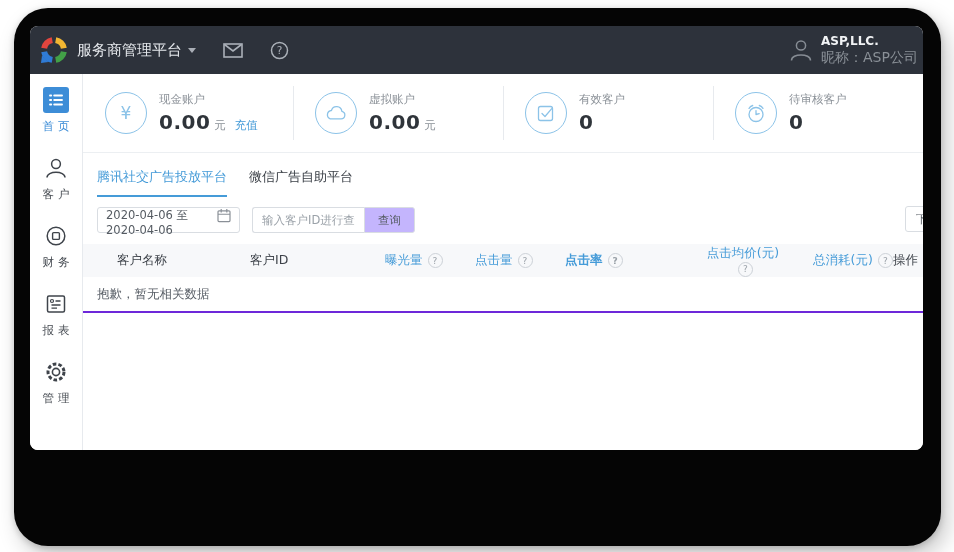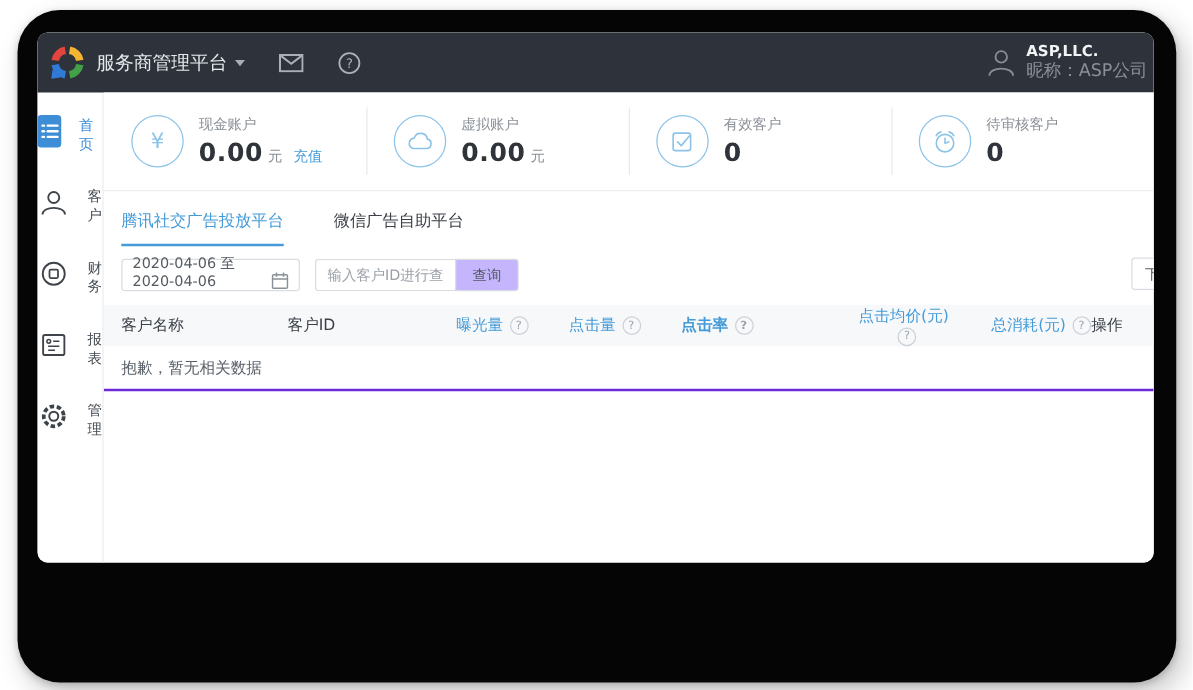--- a/index.html
+++ b/index.html
@@ -26,57 +26,57 @@
   .header-icons{display:flex;align-items:center;gap:27px;margin-left:27px;}
   .hicon{cursor:pointer;display:flex;align-items:center;}
   .user-block{position:absolute;left:758px;top:0;height:48px;display:flex;align-items:center;cursor:pointer;white-space:nowrap;}
   .user-text{margin-left:7px;line-height:1.25;}
   .user-name{font-size:12px;font-weight:bold;color:#f1f3f5;}
   .user-nick{font-size:14px;color:#8a9097;}
   .user-id{margin-left:17px;font-size:11px;color:#8a9097;font-weight:bold;}
   
   .app-body{display:flex;height:439px;}
   .sidebar{width:52px;border-right:1px solid #e7eaee;padding-top:13px;display:flex;flex-direction:column;align-items:center;background:#fff;flex:0 0 auto;box-sizing:content-box;}
-  .side-item{display:flex;flex-direction:row;align-items:center;margin-bottom:21px;cursor:pointer;gap:14px;}
+  .side-item{display:flex;flex-direction:column;align-items:center;margin-bottom:21px;cursor:pointer;}
   .icon-box{width:26px;height:26px;display:flex;align-items:center;justify-content:center;border-radius:3px;}
   .side-item.active .icon-box{background:#3d8dd7;}
   .side-label{margin-top:6px;font-size:11.5px;color:#454a51;letter-spacing:4px;margin-right:-4px;}
   .side-item.active .side-label{color:#3d8dd7;}
   .main{flex:1;position:relative;overflow:hidden;background:#fff;}
   
   .stats-row{height:78px;display:flex;border-bottom:1px solid #eceff2;}
   .stat-card{flex:1;display:flex;align-items:center;padding-left:22px;position:relative;min-width:0;}
   .stat-card + .stat-card::before{content:"";position:absolute;left:0;top:12px;bottom:12px;width:1px;background:#e7eaee;}
   .stat-icon{width:40px;height:40px;border:1px solid #8cc3e8;border-radius:50%;display:flex;align-items:center;justify-content:center;color:#8cc3e8;flex:0 0 auto;}
   .yuan-glyph{font-size:17px;line-height:1;color:#8cc3e8;}
   .stat-text{margin-left:12px;}
   .stat-label{font-size:11.5px;color:#8a9097;margin-bottom:3px;}
   .stat-value-row{display:flex;align-items:baseline;}
   .stat-value{font-size:20px;font-weight:bold;color:#2f343a;letter-spacing:.5px;}
   .stat-unit{font-size:11.5px;color:#8a9097;margin-left:4px;}
   .stat-action{font-size:11.5px;color:#459bd8;margin-left:9px;cursor:pointer;}
   
-  .tabs-row{padding:15px 14px 0;display:flex;gap:40px;align-items:flex-end;}
+  .tabs-row{padding:15px 14px 0;display:flex;gap:22px;align-items:flex-end;}
   .tab{font-size:13px;color:#3c4148;padding-bottom:9px;cursor:pointer;border-bottom:2px solid transparent;}
   .tab.active{color:#459bd8;border-bottom-color:#459bd8;}
   
   .filter-row{margin:9px 0 0 14px;display:flex;align-items:center;height:28px;position:relative;}
-  .date-box{width:143px;height:26px;border:1px solid #d9dde2;border-radius:3px;display:flex;align-items:flex-end;justify-content:space-between;padding:0 8px;box-sizing:border-box;font-size:11.5px;color:#555b62;cursor:pointer;background:#fff;}
+  .date-box{width:143px;height:26px;border:1px solid #d9dde2;border-radius:3px;display:flex;align-items:flex-start;justify-content:space-between;padding:0 8px;box-sizing:border-box;font-size:11.5px;color:#555b62;cursor:pointer;background:#fff;}
   .search-group{display:flex;margin-left:12px;height:26px;}
   .search-input{width:112px;height:26px;border:1px solid #d9dde2;border-right:none;border-radius:3px 0 0 3px;padding:0 9px;font-size:11.5px;color:#333;outline:none;box-sizing:border-box;font-family:inherit;}
   .search-input::placeholder{color:#9aa1a8;}
   .search-btn{height:26px;border:1px solid #d9dde2;border-radius:0 3px 3px 0;background:#c4b5fd;font-size:11.5px;color:#555b62;padding:0 13px;cursor:pointer;font-family:inherit;}
   .download-btn{position:absolute;right:-34px;top:0;width:52px;height:26px;border:1px solid #d9dde2;border-radius:3px;background:#fff;font-size:11.5px;color:#555b62;cursor:pointer;font-family:inherit;text-align:left;padding:0 0 0 10px;}
   
   .table{margin-top:10px;}
   .t-head{display:flex;align-items:center;height:33px;background:#f7f8fa;font-size:12.5px;padding-left:14px;box-sizing:border-box;}
   .t-col{flex:0 0 auto;display:flex;align-items:center;}
   .t-col.dark{color:#3c4148;}
   .t-col.blue{color:#459bd8;cursor:pointer;}
-  .c0{width:133px;}.c1{width:135px;}.c2{width:90px;}.c3{width:90px;}
+  .c0{width:133px;margin-left:20px;}.c1{width:135px;}.c2{width:90px;}.c3{width:90px;}
   .c4{width:108px;font-weight:bold;}.c5{width:140px;flex-direction:column;}.c6{width:80px;}.c7{width:50px;}
   .help-badge{display:inline-flex;width:13px;height:13px;border:1px solid #ccd1d7;border-radius:50%;color:#9aa1a8;font-size:9px;align-items:center;justify-content:center;margin-left:5px;flex:0 0 auto;}
   .t-empty{height:34px;line-height:34px;padding-left:14px;font-size:12.5px;color:#5a6068;border-bottom:2px solid #6d28d9;}
   svg{display:block;}
 </style>
 </head>
 <body>
 
 <div class="device-frame">
   <div class="app">

